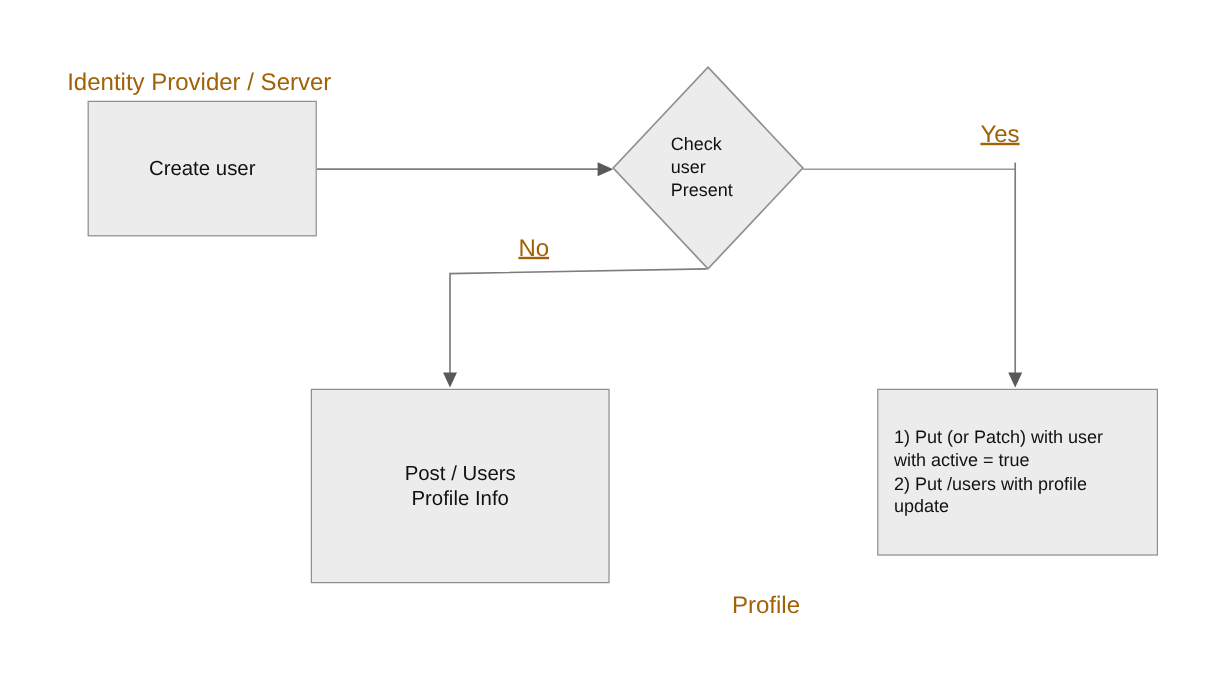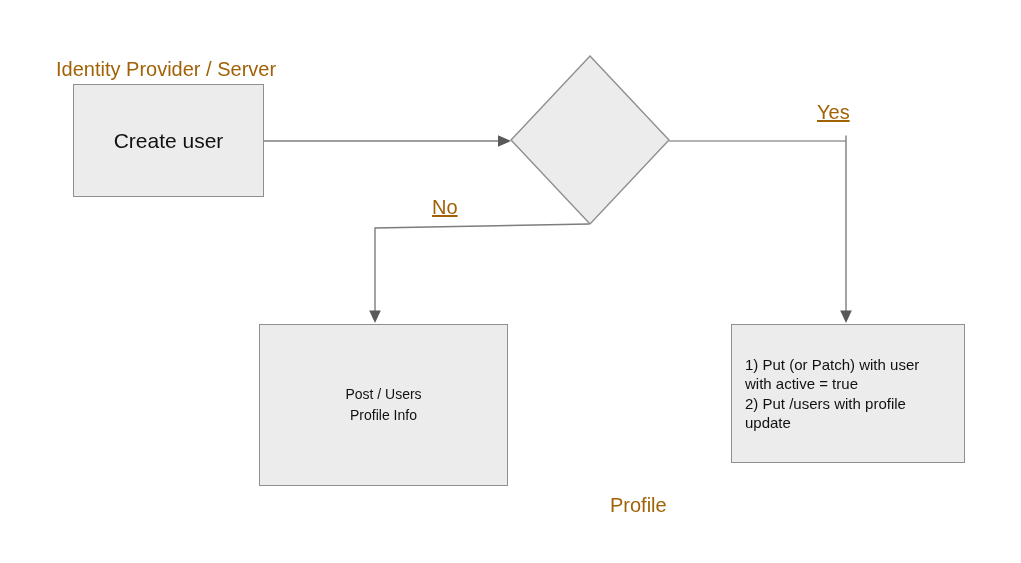--- a/index.html
+++ b/index.html
@@ -31,27 +31,27 @@
     display: flex;
     align-items: center;
     justify-content: center;
     text-align: center;
     white-space: pre-line;
     color: #111111;
   }
   .node-create {
     left: 73px; top: 84px;
     width: 191px; height: 113px;
-    font-size: 21px;
+    font-size: 17px;
     line-height: 21px;
   }
   .node-post {
     left: 259px; top: 324px;
     width: 249px; height: 162px;
-    font-size: 14px;
+    font-size: 17px;
     line-height: 21px;
   }
   .node-put {
     left: 731px; top: 324px;
     width: 234px; height: 139px;
     justify-content: flex-start;
     text-align: left;
     padding-left: 13px;
     padding-right: 22px;
     font-size: 15px;
@@ -104,20 +104,23 @@
       <polygon points="375,323 369.2,310.5 380.8,310.5" fill="#595959"></polygon>
     </g>
   </svg>
 
   <div class="float-label label-identity">Identity Provider / Server</div>
 
   <div class="node node-create">
     <span>Create user</span>
   </div>
 
+  <div class="diamond-text">Check
+user
+Present</div>
 
   <div class="float-label label-yes">Yes</div>
 
   <div class="float-label label-no">No</div>
 
   <div class="node node-post">
     <span>Post / Users
 Profile Info</span>
   </div>
 

